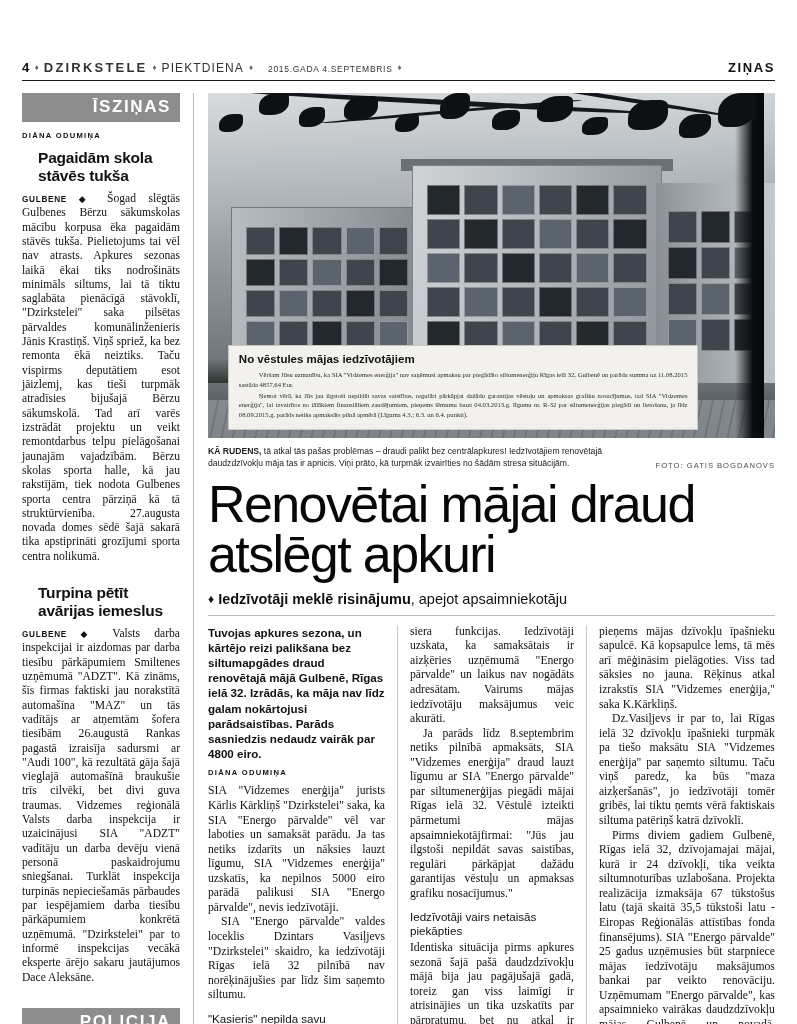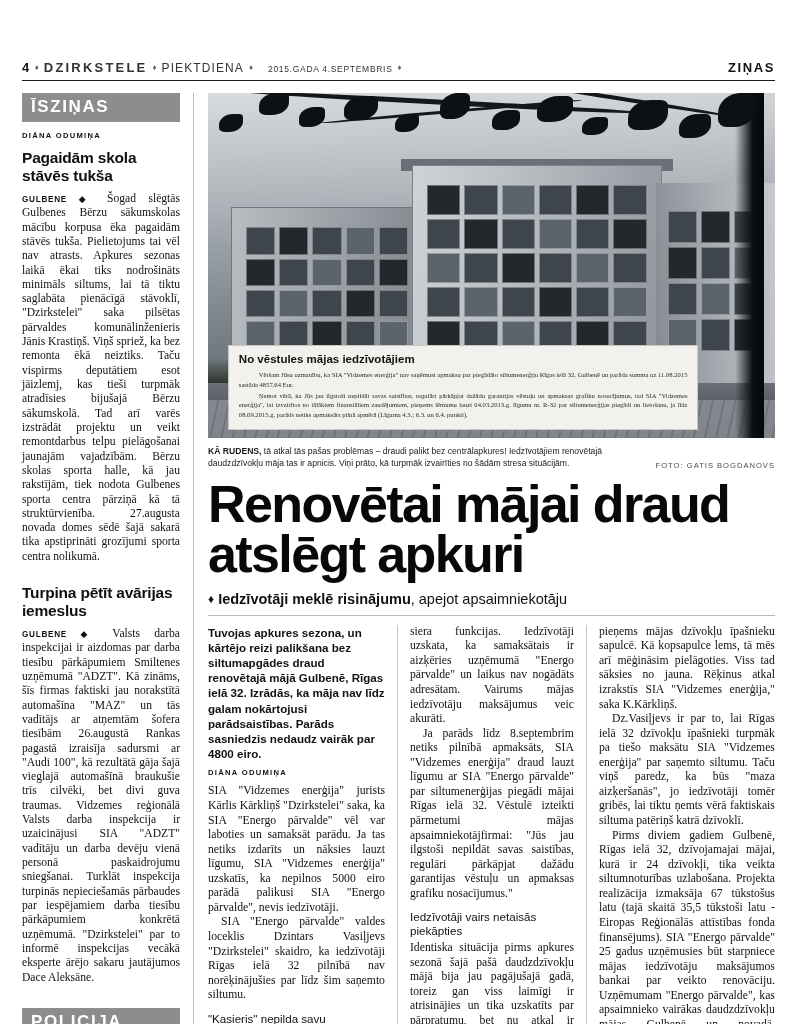--- a/index.html
+++ b/index.html
@@ -26,25 +26,25 @@
   .mh-rule { border-top:1.6px solid #1a1a1a; margin-top:5px; }
 
   
   .cols { display:flex; gap:0; margin-top:12px; }
   .sidebar { width:172px; padding-right:13px; border-right:0.8px solid #bbb; }
   .mainarea { flex:1; padding-left:14px; }
 
   
   .secbar { background:#8d8d8d; color:#fff; font-family:"Liberation Sans", sans-serif;
             font-weight:bold; font-size:17px; letter-spacing:1.6px; padding:4px 9px 5px 9px;
-            margin-bottom:9px; }
+            margin-bottom:9px;text-align:right; }
   .byline { font-family:"Liberation Sans", sans-serif; font-weight:bold; font-size:7.6px;
             letter-spacing:1.3px; color:#111; margin-bottom:9px; }
   .sb-head { font-family:"Liberation Sans", sans-serif; font-weight:bold; font-size:15.5px;
-             line-height:1.16; margin:0 0 7px 0; letter-spacing:-0.2px; }
+             line-height:1.16; margin:0 0 7px 16px; letter-spacing:-0.2px; }
   .sb-body { font-size:11.6px; line-height:1.235; text-align:justify; hyphens:auto;
              -webkit-hyphens:auto; margin:0 0 11px 0; }
   .place { font-family:"Liberation Sans", sans-serif; font-weight:bold; font-size:8.2px;
            letter-spacing:0.7px; }
   .bull { font-size:9px; }
   .gap-lg { height:12px; }
   .gap-md { height:9px; }
 
   
   .photo { position:relative; width:100%; height:345px; overflow:hidden;
@@ -88,21 +88,21 @@
   .caption { display:flex; justify-content:space-between; align-items:flex-start;
              margin-top:7px; gap:28px; }
   .cap-text { font-family:"Liberation Sans", sans-serif; font-size:8.6px; line-height:1.45;
               color:#1a1a1a; max-width:100%; }
   .cap-lead { font-weight:bold; }
   .cap-credit { font-family:"Liberation Sans", sans-serif; font-size:7.6px; letter-spacing:1px;
                 color:#4a4a4a; white-space:nowrap; align-self:flex-end; }
   .cap-wrap { flex:1; }
 
   
-  .headline { font-family:"Liberation Sans", sans-serif; font-weight:bold;
+  .headline { font-family:"Liberation Sans", sans-serif; font-weight:normal;
               font-size:52px; line-height:0.96; letter-spacing:-1.6px;
               margin:10px 0 0 0; color:#080808; }
   .kicker { font-family:"Liberation Sans", sans-serif; font-size:14.5px; margin:11px 0 0 0;
             color:#111; }
   .kicker b { font-weight:bold; }
   .kicker .dia { font-size:12px; position:relative; top:-1px; }
   .hr-thin { border-top:0.8px solid #bbb; margin:8px 0 9px 0; }
 
   
   .artcols { display:flex; gap:0; }

